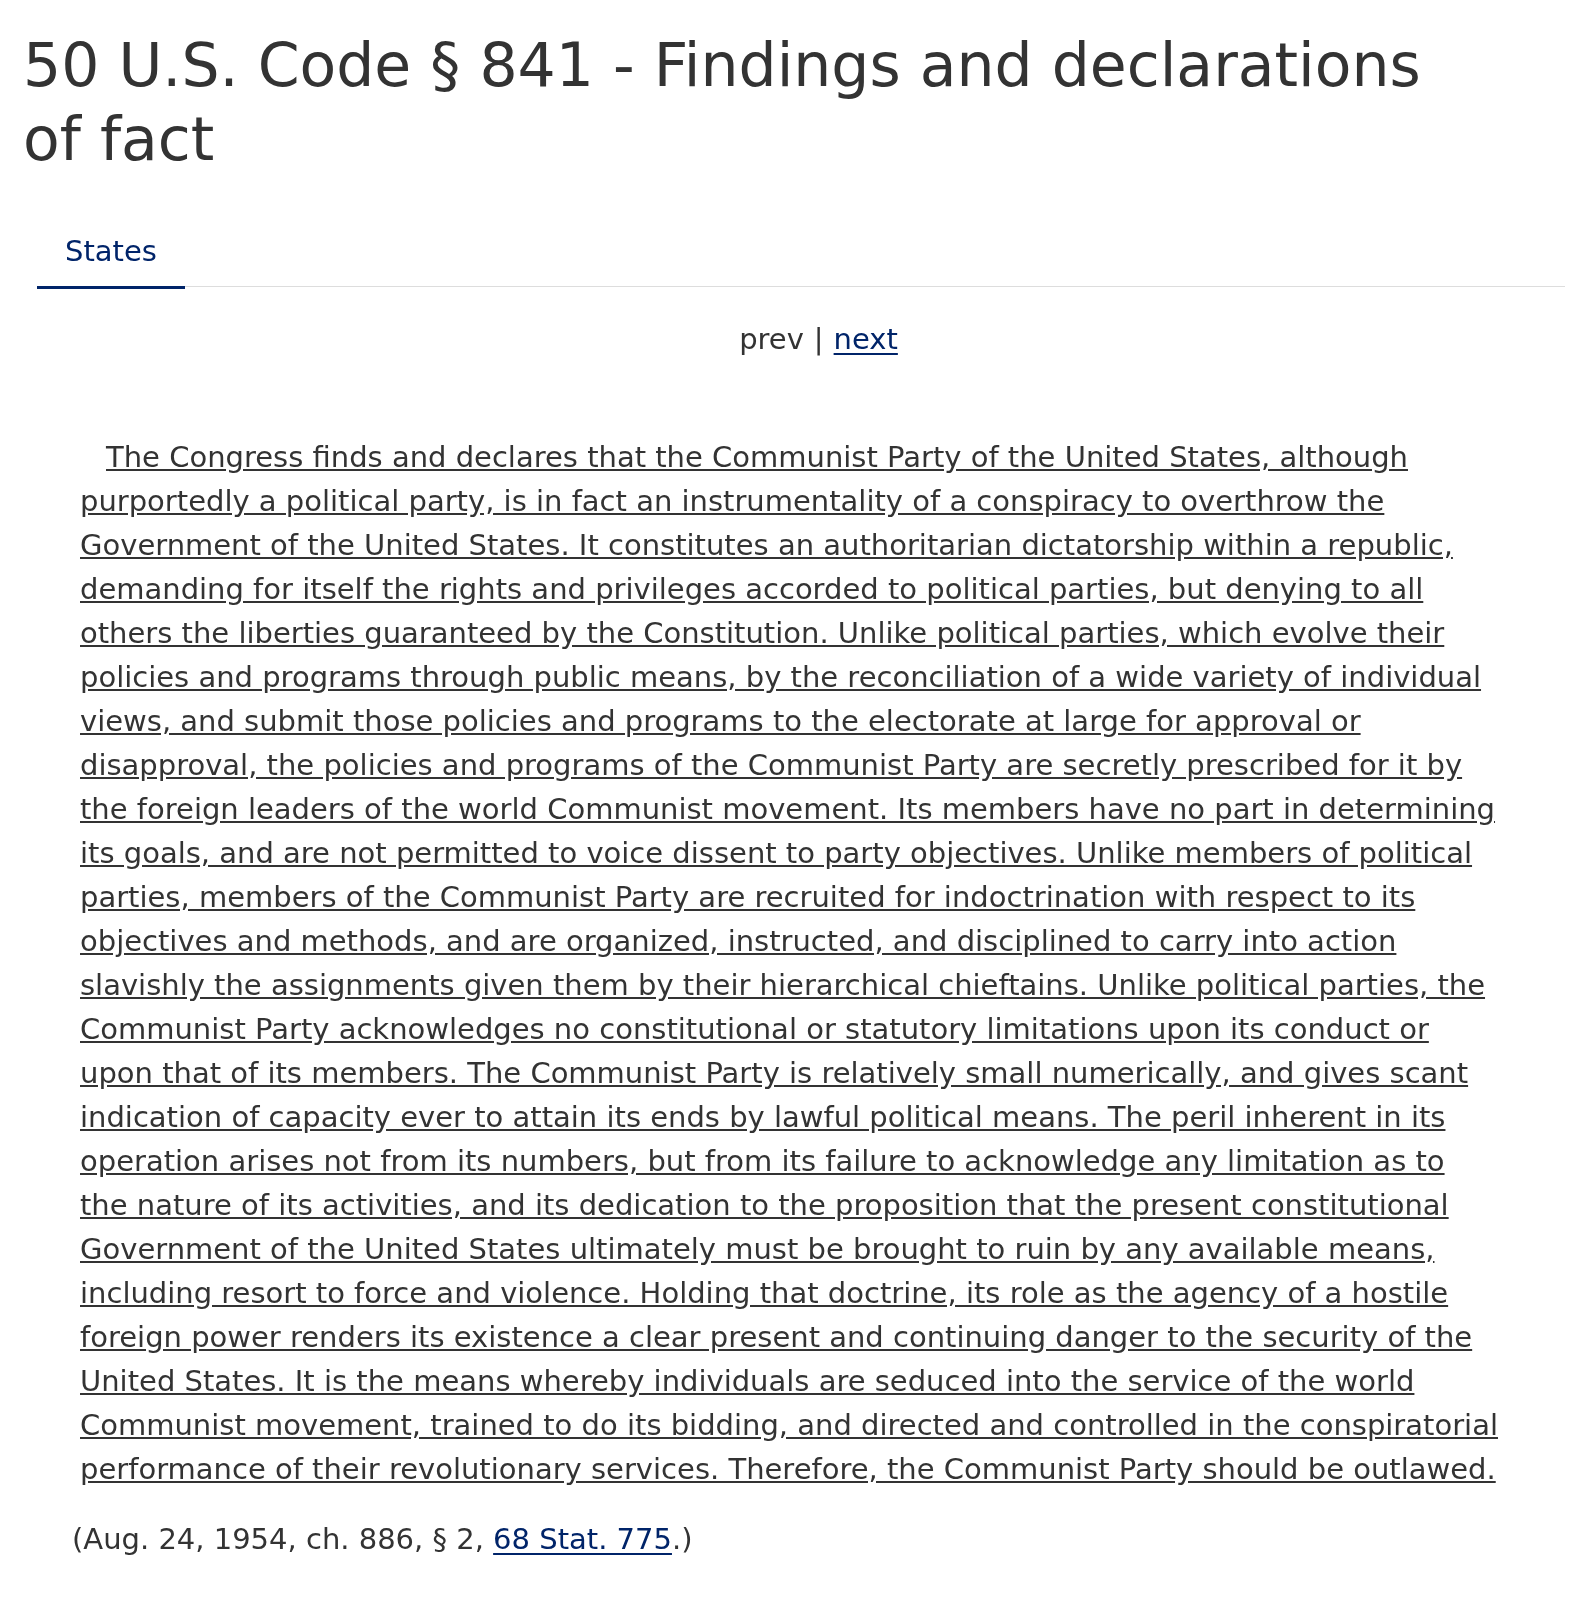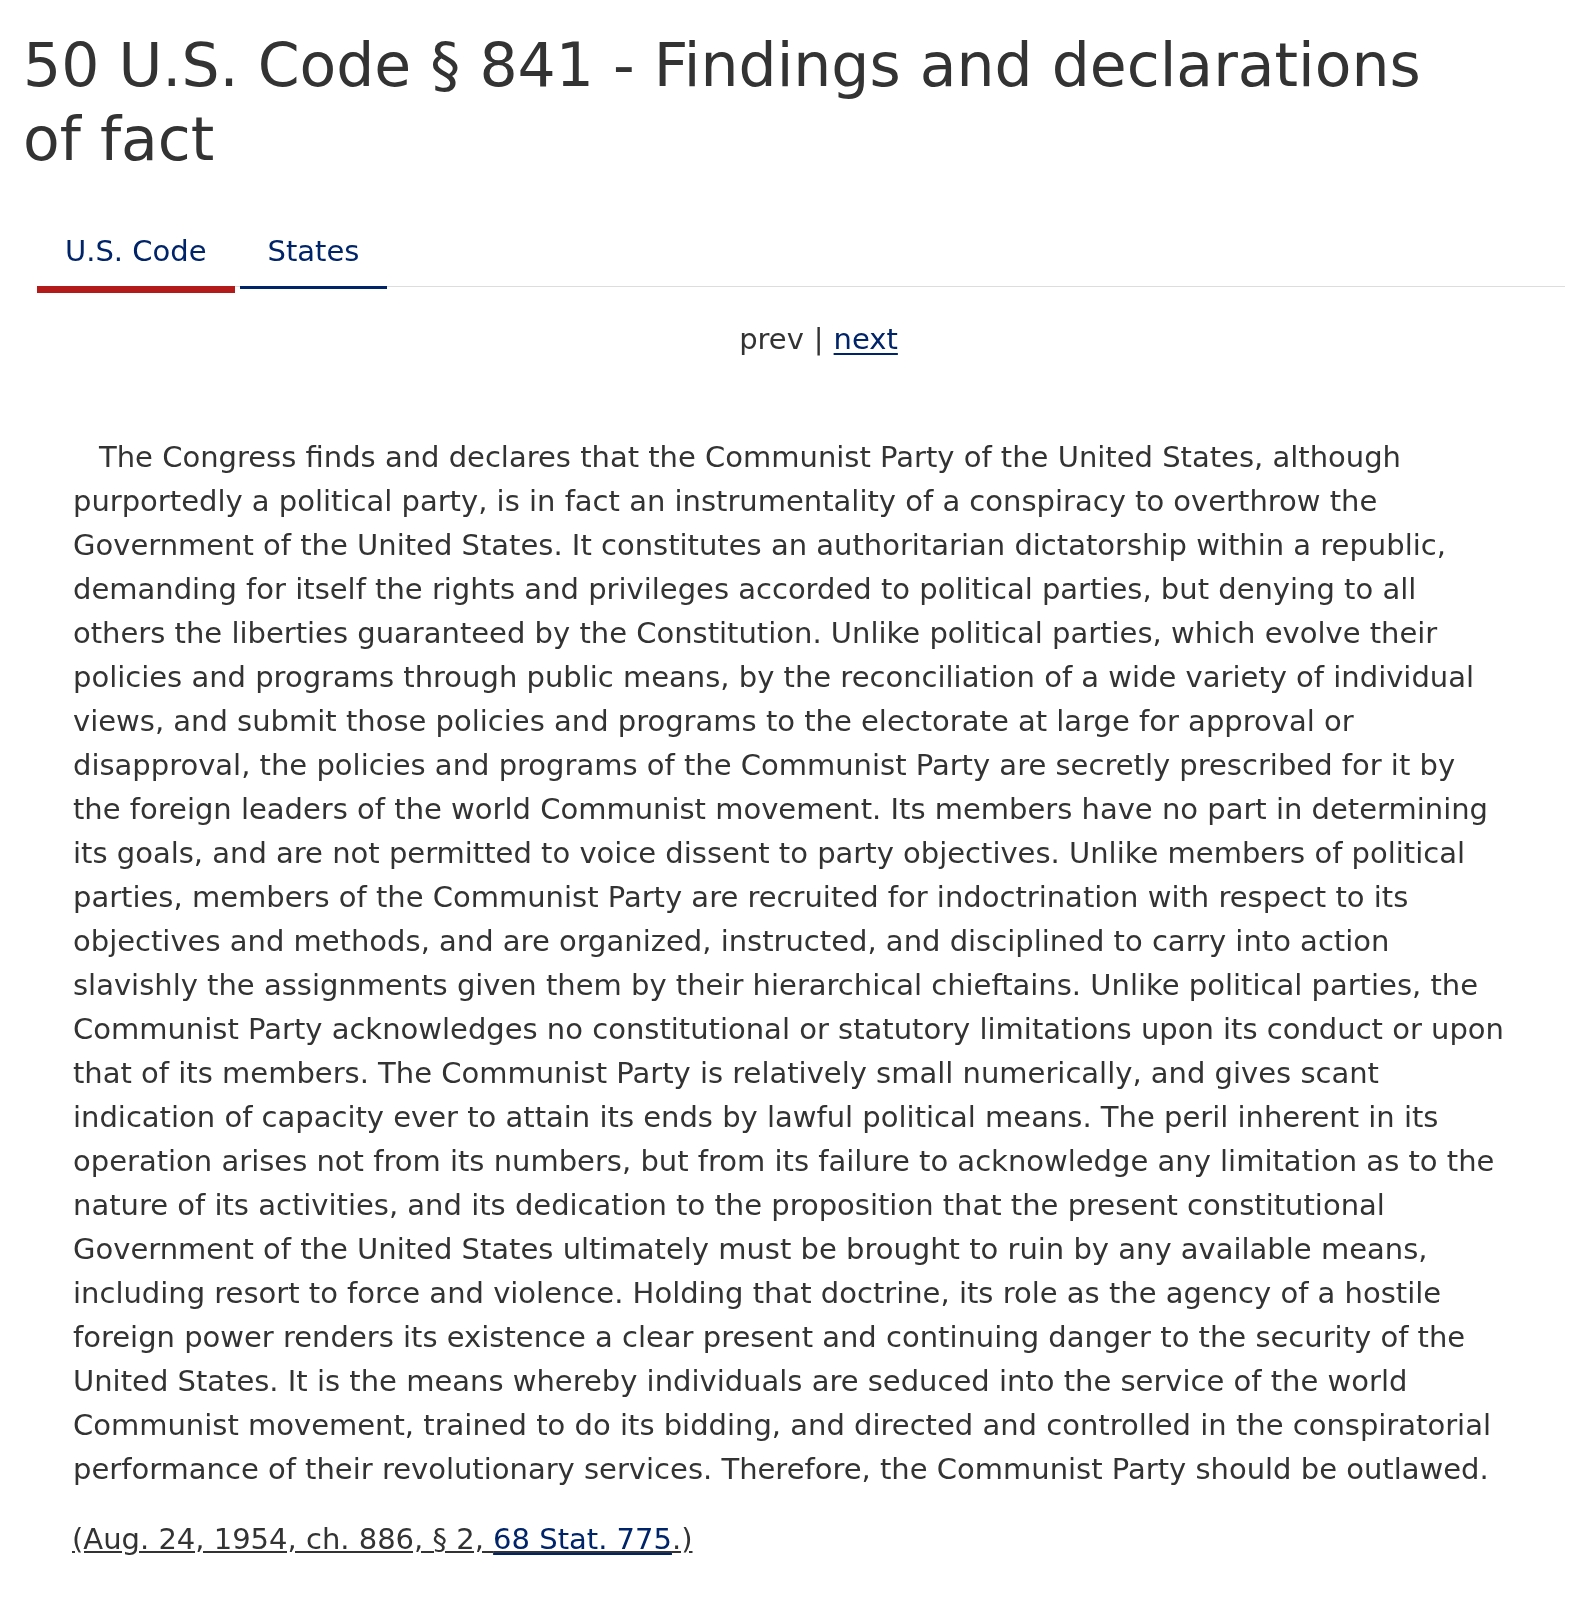--- a/index.html
+++ b/index.html
@@ -61,37 +61,36 @@
   .pager .prev{color:var(--text);}
   .pager .sep{color:var(--text);padding:0 10px;}
   a.link{color:var(--navy);text-decoration:underline;text-underline-offset:4px;cursor:pointer;}
   .statute{
     margin:74px 0 0 72px;
     width:1436px;
     font-size:29px;
     line-height:44px;
   }
   .statute .main{
-    margin:1px;
+    margin:8px;
     text-indent:26px;
+    text-decoration:underline;
   }
   .citation{
     margin:26px 0 0 72px;
     font-size:29px;
     line-height:44px;
-    text-decoration:underline;
   }
 </style>
 </head>
 <body>
 
 <h1 class="page-title">50 U.S. Code § 841 - Findings and declarations of fact</h1>
 
 <div class="tabs-row">
-  <div class="tab active">U.S. Code</div>
   <div class="tab inactive">States</div>
 </div>
 
 <div class="pager">
   <span class="prev">prev</span><span class="sep">|</span><a class="link next" href="#">next</a>
 </div>
 
 <div class="statute">
   <p class="main">The Congress finds and declares that the Communist Party of the United States, although purportedly a political party, is in fact an instrumentality of a conspiracy to overthrow the Government of the United States. It constitutes an authoritarian dictatorship within a republic, demanding for itself the rights and privileges accorded to political parties, but denying to all others the liberties guaranteed by the Constitution. Unlike political parties, which evolve their policies and programs through public means, by the reconciliation of a wide variety of individual views, and submit those policies and programs to the electorate at large for approval or disapproval, the policies and programs of the Communist Party are secretly prescribed for it by the foreign leaders of the world Communist movement. Its members have no part in determining its goals, and are not permitted to voice dissent to party objectives. Unlike members of political parties, members of the Communist Party are recruited for indoctrination with respect to its objectives and methods, and are organized, instructed, and disciplined to carry into action slavishly the assignments given them by their hierarchical chieftains. Unlike political parties, the Communist Party acknowledges no constitutional or statutory limitations upon its conduct or upon that of its members. The Communist Party is relatively small numerically, and gives scant indication of capacity ever to attain its ends by lawful political means. The peril inherent in its operation arises not from its numbers, but from its failure to acknowledge any limitation as to the nature of its activities, and its dedication to the proposition that the present constitutional Government of the United States ultimately must be brought to ruin by any available means, including resort to force and violence. Holding that doctrine, its role as the agency of a hostile foreign power renders its existence a clear present and continuing danger to the security of the United States. It is the means whereby individuals are seduced into the service of the world Communist movement, trained to do its bidding, and directed and controlled in the conspiratorial performance of their revolutionary services. Therefore, the Communist Party should be outlawed.</p>
 </div>

